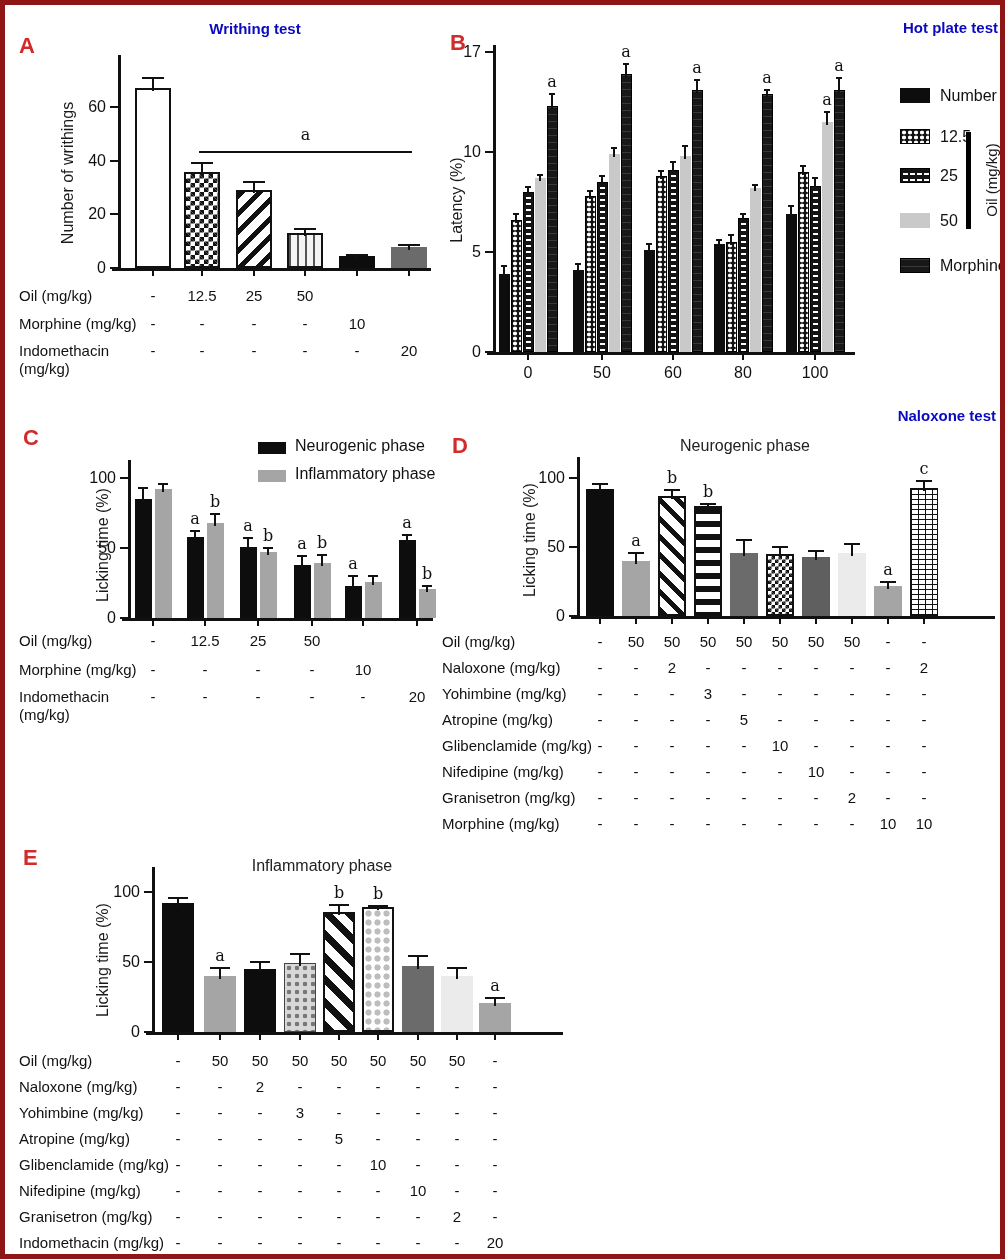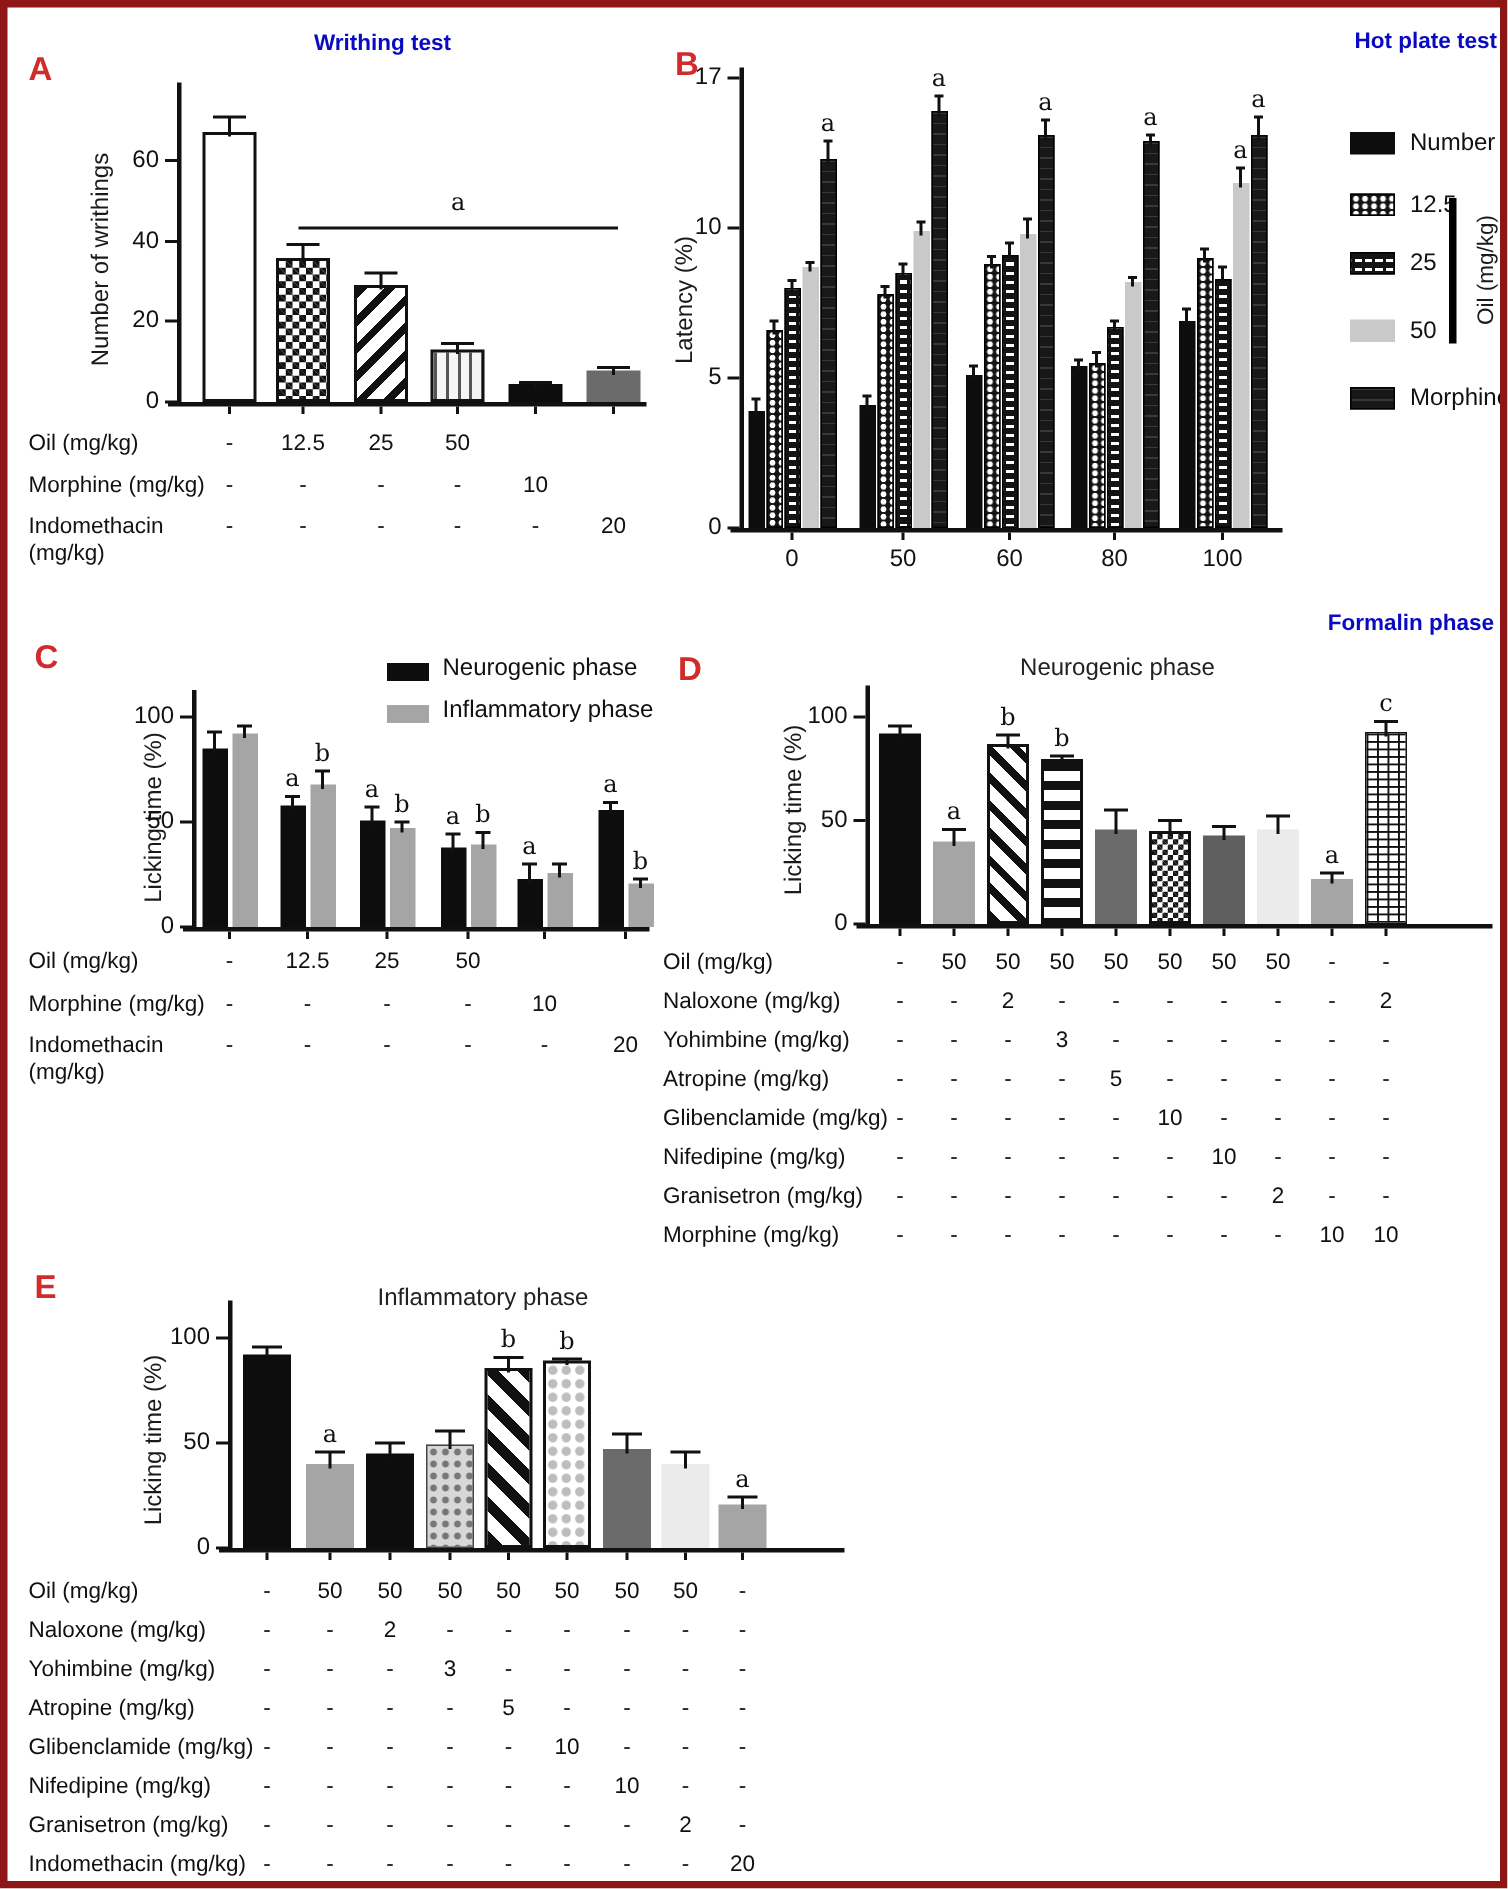--- a/index.html
+++ b/index.html
@@ -340,21 +340,21 @@
     <div>
       <div class="sw pt-solid-black" style="left:243px;top:37px;width:28px;height:12px;"></div>
       <div class="legend-label" style="left:280px;top:32px;">Neurogenic phase</div>
       <div class="sw pt-gray-mid" style="left:243px;top:65px;width:28px;height:12px;"></div>
       <div class="legend-label" style="left:280px;top:60px;">Inflammatory phase</div>
     </div>
   </div>
 
   <div class="panel" id="pD" style="left:430px;top:400px;width:573px;height:432px;">
     <div class="panel-letter" style="left:17px;top:28px;">D</div>
-    <div class="chart-title" style="right:12px;top:2px;">Formalin phase</div>
+    <div class="chart-title" style="right:12px;top:2px;">Naloxone test</div>
     <div class="subtitle" style="left:100px;top:32px;width:420px;">Neurogenic phase</div>
     <div class="ylab" style="left:95px;top:135px;">Licking time (%)</div>
     <div style="position:absolute;inset:0;">
         <div class="axisline" style="left: 142px; top: 52px; width: 2.5px; height: 161px;"></div>
         <div class="axisline" style="left: 136px; top: 211px; width: 424px; height: 3px;"></div>
         <div class="axisline" style="left: 134px; top: 210px; width: 8px; height: 2px;"></div>
         <div class="t ytl" style="left: 82px; top: 202px; width: 48px; font-size: 16px;">0</div>
         <div class="axisline" style="left: 134px; top: 141px; width: 8px; height: 2px;"></div>
         <div class="t ytl" style="left: 82px; top: 133px; width: 48px; font-size: 16px;">50</div>
         <div class="axisline" style="left: 134px; top: 72px; width: 8px; height: 2px;"></div>

